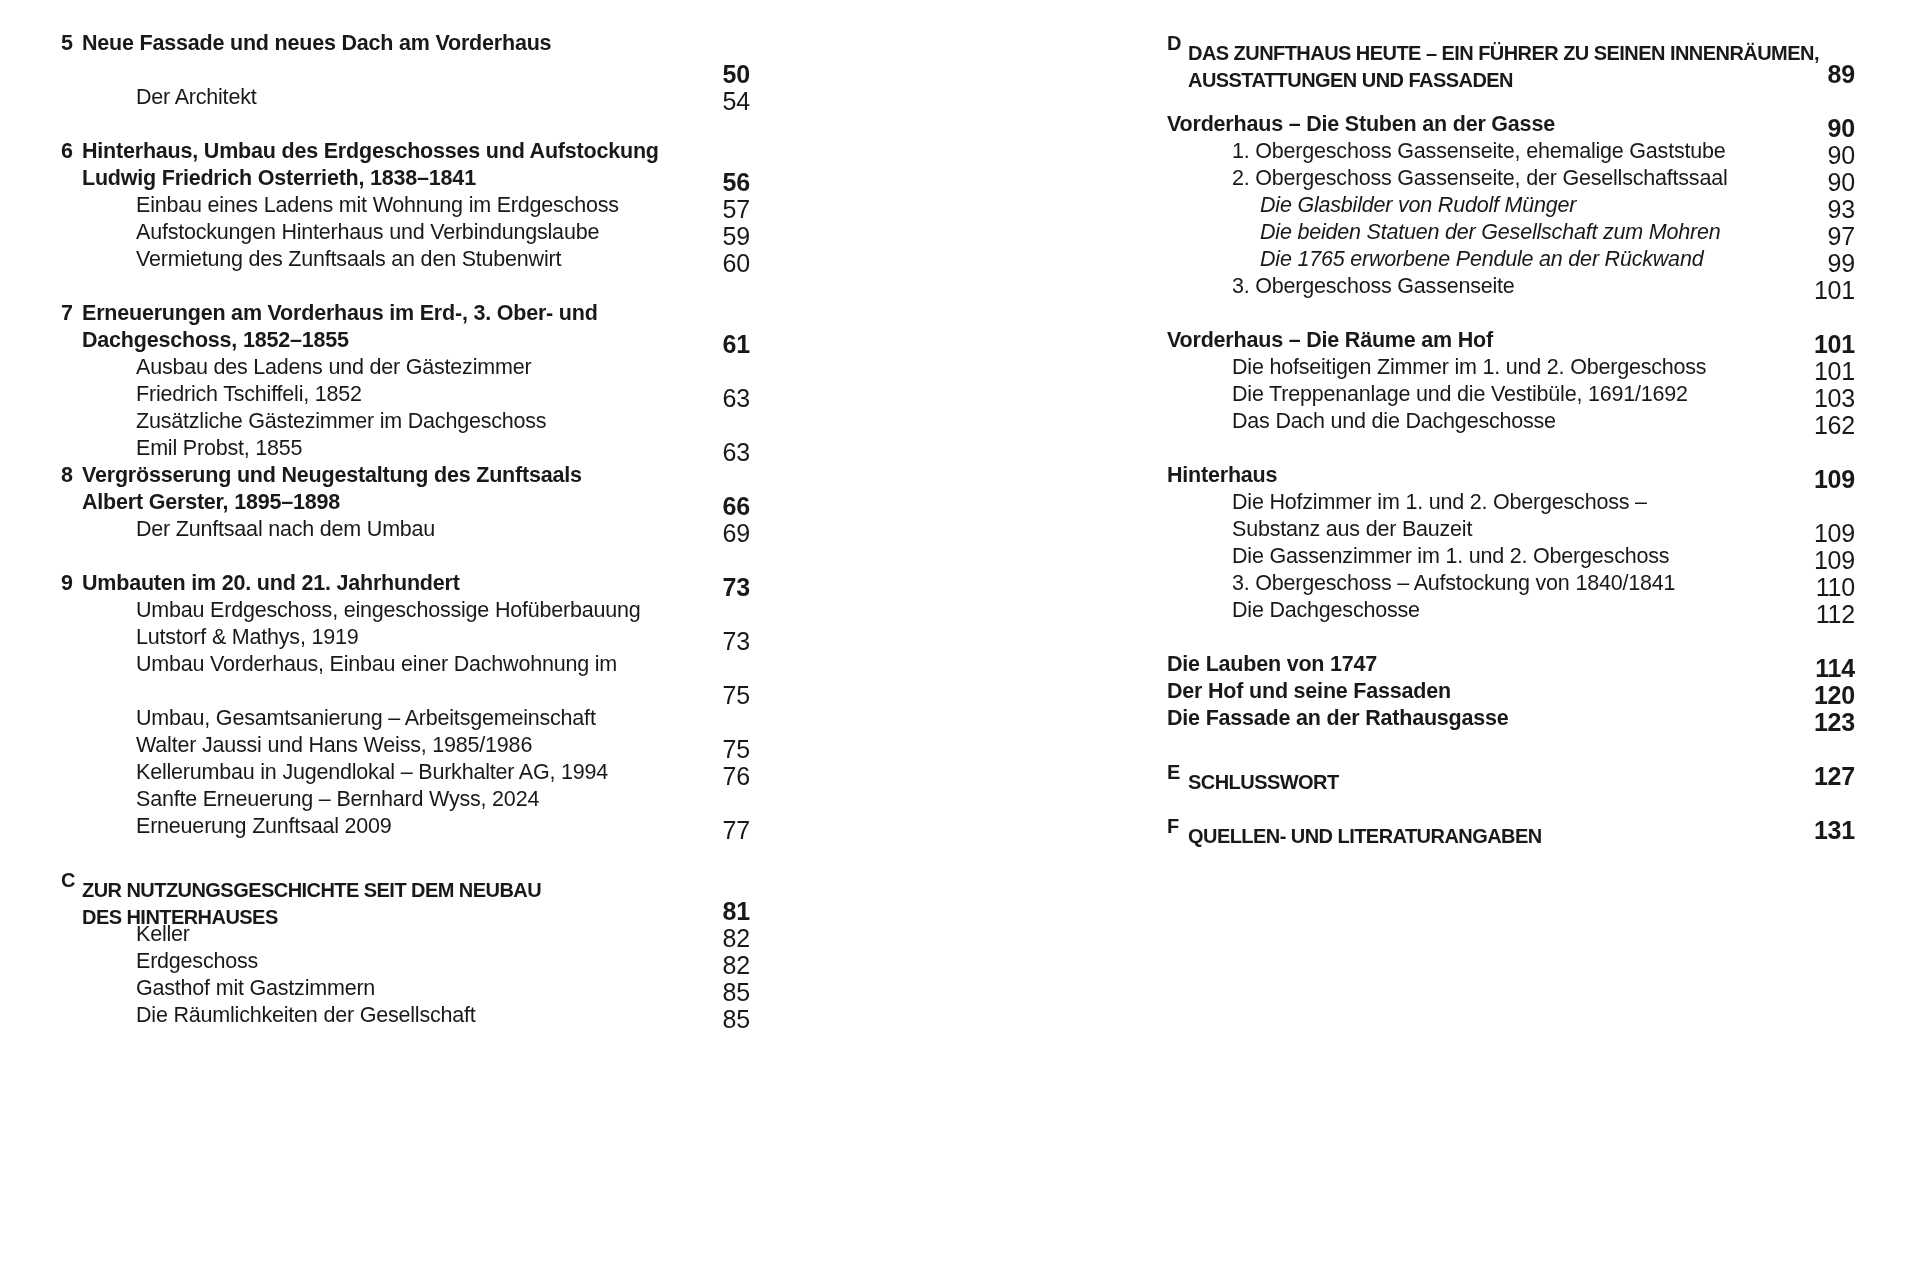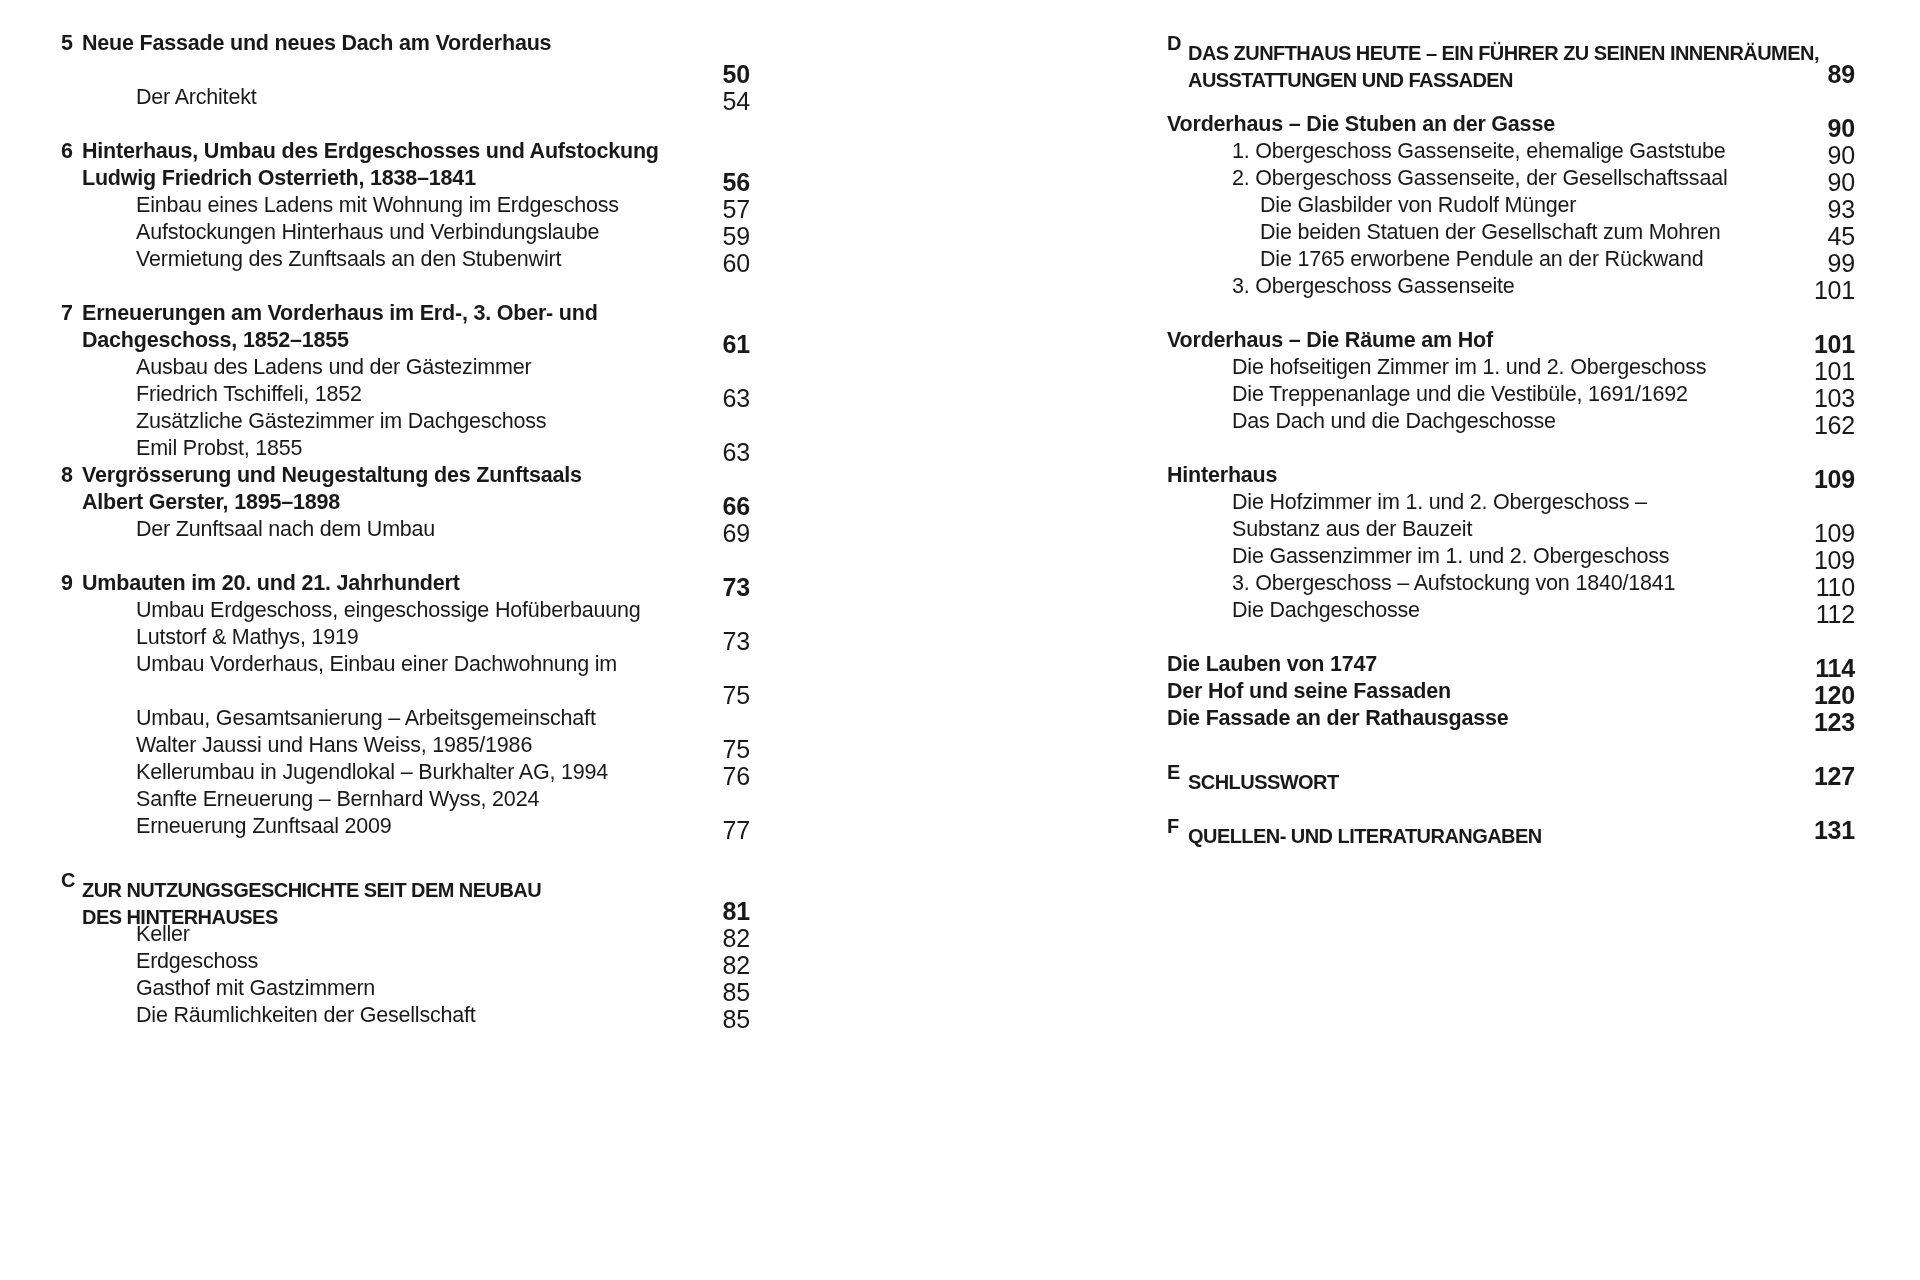--- a/index.html
+++ b/index.html
@@ -30,21 +30,21 @@
     position:absolute;right:0;top:4px;
     font-size:25px;letter-spacing:-0.2px;
   }
   .bold{font-weight:700;}
   .st-chapter .txt, .st-chapter-cont .txt{display:inline-block;padding-left:21px;text-align:center;}
   .st-caps-head .txt, .st-caps-cont .txt{display:inline-block;padding-left:21px;margin-top:10px;}
   .st-caps-head, .st-caps-cont{font-size:20px;letter-spacing:-0.55px;}
   .st-group .txt{padding-left:0;}
   .col-left .st-sub .txt{display:inline-block;padding-left:75px;}
   .col-right .st-sub .txt{display:inline-block;padding-left:65px;}
-  .col-right .st-subsub .txt{display:inline-block;padding-left:93px;}
+  .col-right .st-subsub .txt{display:inline-block;padding-left:93px;font-style:italic;}
 </style>
 </head>
 <body>
 
 <div class="page" style="background: rgb(255, 255, 255); color: rgb(25, 25, 25);">
   <div class="col col-left">
       <div class="row st-chapter bold"><span class="prefix">5</span><span class="txt">Neue Fassade und neues Dach am Vorderhaus</span></div>
       <div class="row st-chapter-cont bold"><span class="num">50</span></div>
       <div class="row st-sub"><span class="txt">Der Architekt</span><span class="num">54</span></div>
       <div class="gap"></div>
@@ -83,21 +83,21 @@
       <div class="row st-sub"><span class="txt">Die Räumlichkeiten der Gesellschaft</span><span class="num">85</span></div>
     </div>
   <div class="col col-right">
       <div class="row st-caps-head bold"><span class="prefix">D</span><span class="txt">DAS ZUNFTHAUS HEUTE – EIN FÜHRER ZU SEINEN INNENRÄUMEN,</span></div>
       <div class="row st-caps-cont bold"><span class="txt">AUSSTATTUNGEN UND FASSADEN</span><span class="num">89</span></div>
       <div class="gap"></div>
       <div class="row st-group bold"><span class="txt">Vorderhaus – Die Stuben an der Gasse</span><span class="num">90</span></div>
       <div class="row st-sub"><span class="txt">1. Obergeschoss Gassenseite, ehemalige Gaststube</span><span class="num">90</span></div>
       <div class="row st-sub"><span class="txt">2. Obergeschoss Gassenseite, der Gesellschaftssaal</span><span class="num">90</span></div>
       <div class="row st-subsub"><span class="txt">Die Glasbilder von Rudolf Münger</span><span class="num">93</span></div>
-      <div class="row st-subsub"><span class="txt">Die beiden Statuen der Gesellschaft zum Mohren</span><span class="num">45</span></div>
+      <div class="row st-subsub"><span class="txt">Die beiden Statuen der Gesellschaft zum Mohren</span><span class="num">97</span></div>
       <div class="row st-subsub"><span class="txt">Die 1765 erworbene Pendule an der Rückwand</span><span class="num">99</span></div>
       <div class="row st-sub"><span class="txt">3. Obergeschoss Gassenseite</span><span class="num">101</span></div>
       <div class="gap"></div>
       <div class="row st-group bold"><span class="txt">Vorderhaus – Die Räume am Hof</span><span class="num">101</span></div>
       <div class="row st-sub"><span class="txt">Die hofseitigen Zimmer im 1. und 2. Obergeschoss</span><span class="num">101</span></div>
       <div class="row st-sub"><span class="txt">Die Treppenanlage und die Vestibüle, 1691/1692</span><span class="num">103</span></div>
       <div class="row st-sub"><span class="txt">Das Dach und die Dachgeschosse</span><span class="num">162</span></div>
       <div class="gap"></div>
       <div class="row st-group bold"><span class="txt">Hinterhaus</span><span class="num">109</span></div>
       <div class="row st-sub"><span class="txt">Die Hofzimmer im 1. und 2. Obergeschoss –</span></div>

